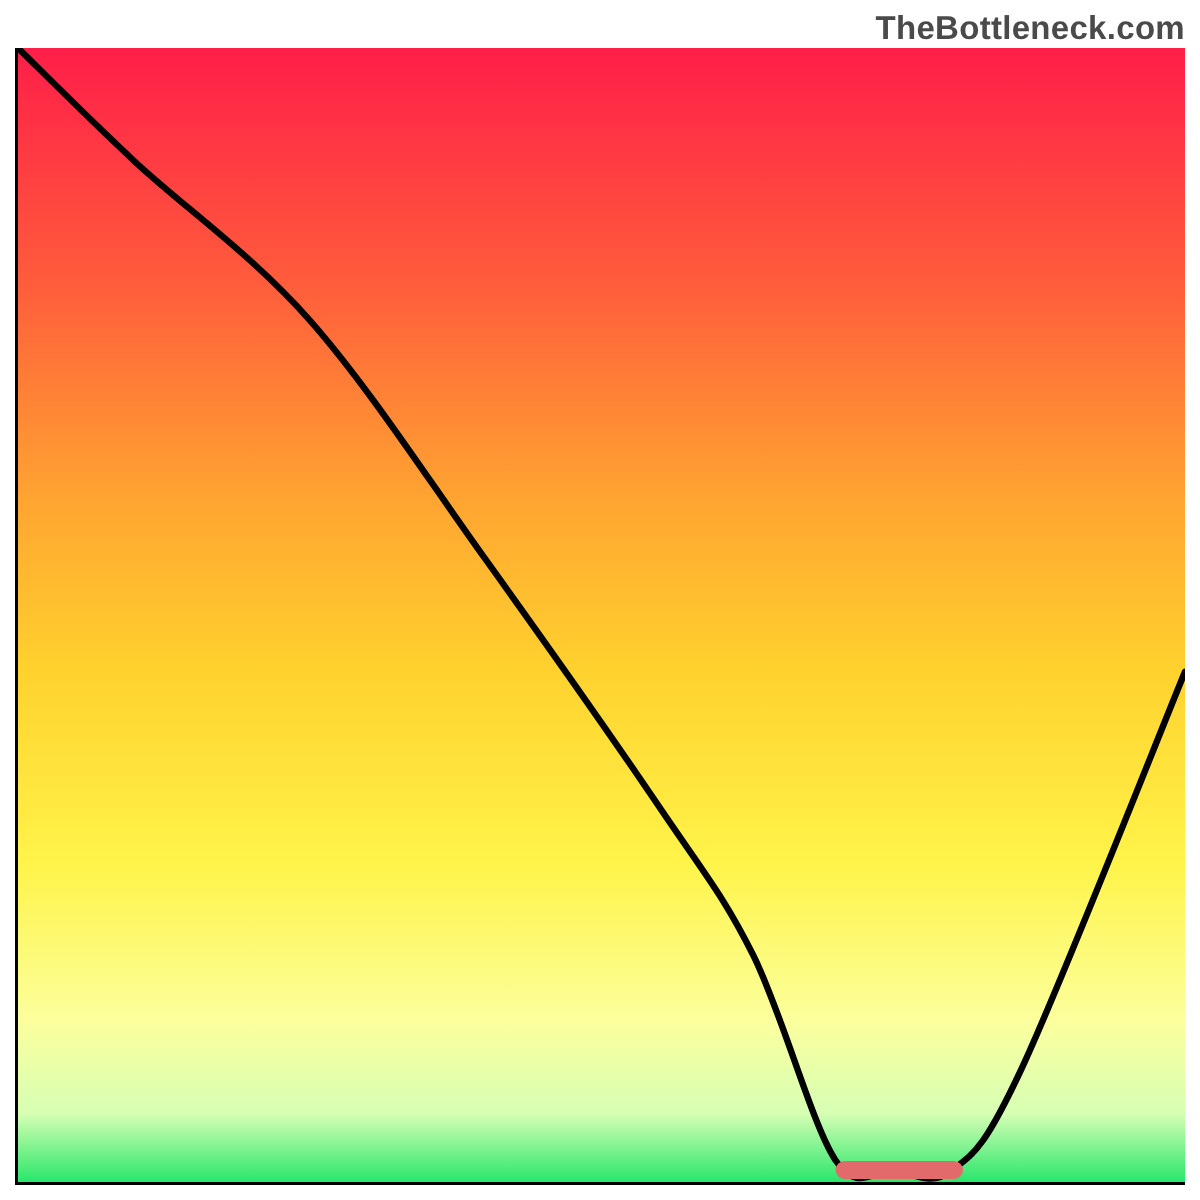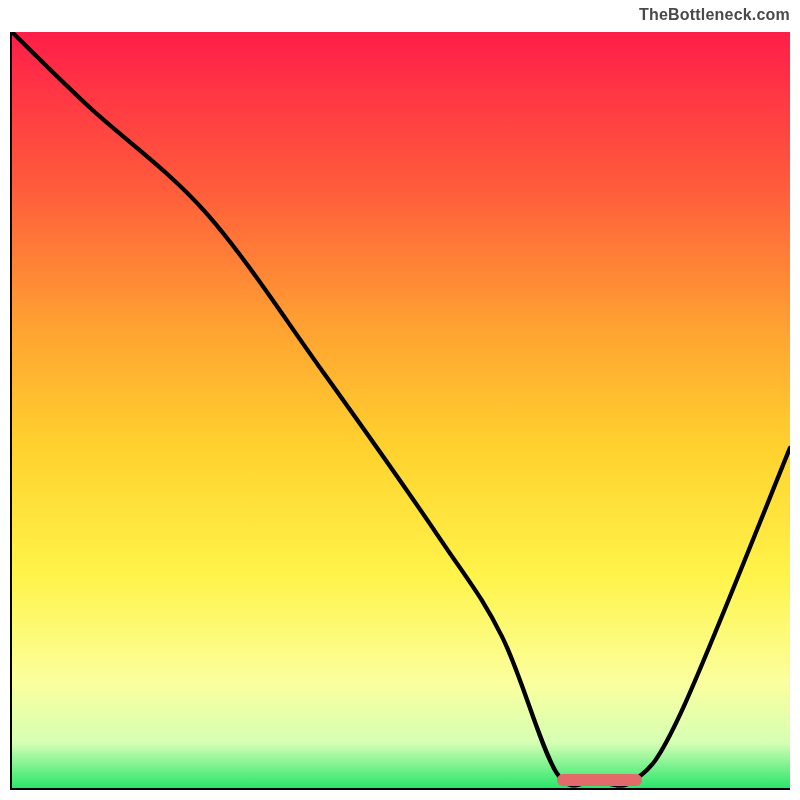--- a/index.html
+++ b/index.html
@@ -12,21 +12,21 @@
   }
   .frame {
     position: relative;
     width: 800px;
     height: 800px;
   }
   .watermark {
     position: absolute;
     top: 6px;
     right: 10px;
-    font-size: 16px;
+    font-size: 22px;
     font-weight: 600;
     color: #4a4a4a;
     letter-spacing: 0.2px;
   }
   .chart {
     position: absolute;
     left: 10px;
     right: 10px;
     top: 32px;
     bottom: 10px;

